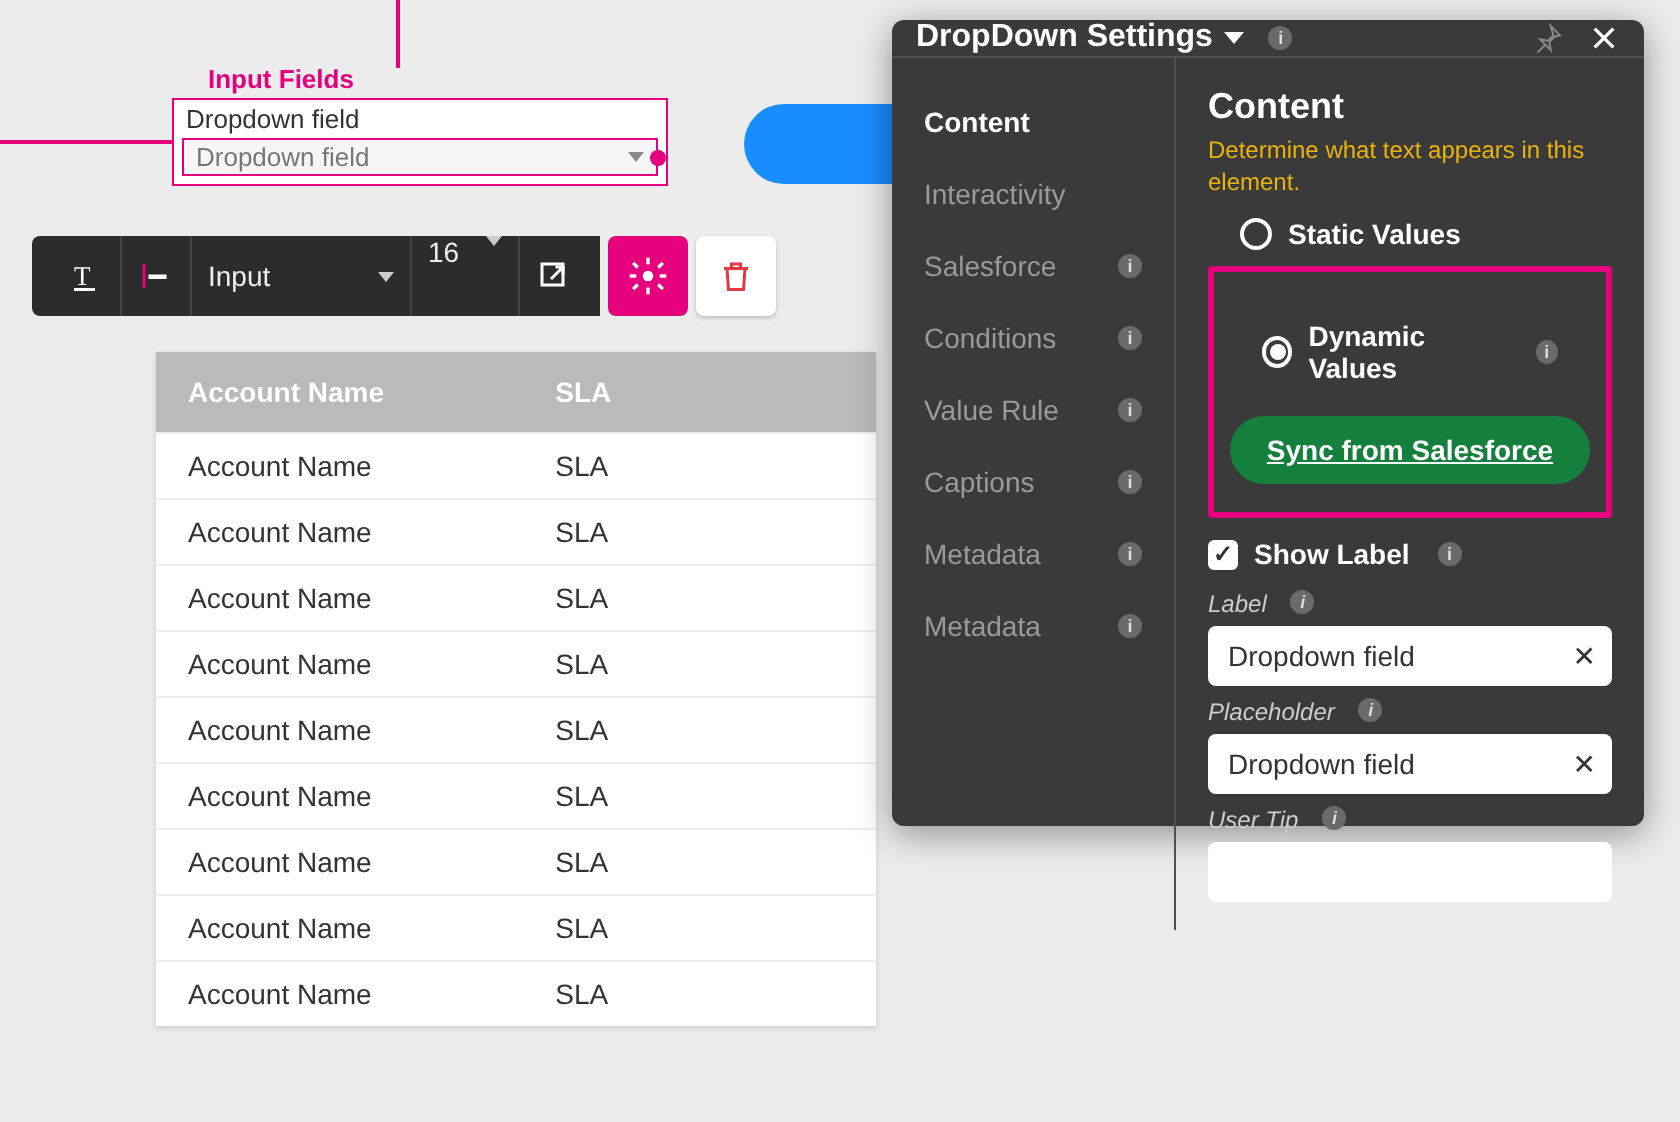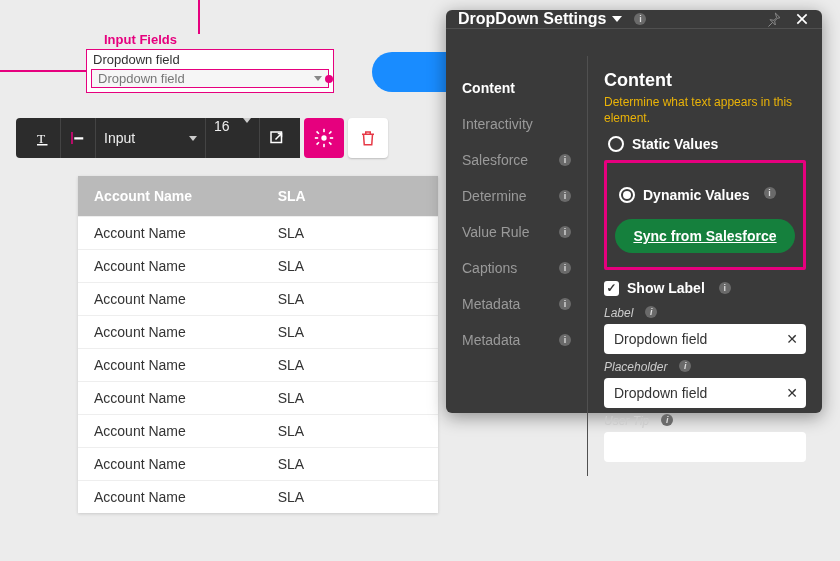--- a/index.html
+++ b/index.html
@@ -171,21 +171,20 @@
     position: absolute;
     right: 18px; top: 10px;
     width: 376px;
     height: 403px;
     background: #3a3a3a;
     border-radius: 6px;
     box-shadow: 0 4px 18px rgba(0,0,0,.4);
     color: #ddd;
     display: flex;
     flex-direction: column;
-    gap: 27px;
   }
   .panel-header {
     height: 44px;
     display: flex;
     align-items: center;
     padding: 0 12px;
     border-bottom: 1px solid #505050;
     justify-content: space-between;
   }
   .panel-title {
@@ -235,23 +234,23 @@
     margin-left: 6px;
   }
   .panel-content {
     flex: 1;
     padding: 14px 16px;
     overflow: hidden;
   }
   .pc-heading { font-size: 18px; font-weight: 700; color: #fff; }
   .pc-desc { font-size: 12px; color: #eab308; margin: 4px 0 10px; line-height: 1.3; }
   .radio-row {
-    display: flex; 
+    display: flex; align-items: center;
     gap: 8px;
-    margin: 8px 4px;
+    margin: 8px 16px;
     color: #fff;
     font-size: 14px;
     font-weight: 600;
   }
   .radio {
     width: 16px; height: 16px;
     border: 2px solid #fff;
     border-radius: 50%;
     display: inline-flex;
     align-items: center;
@@ -457,21 +456,21 @@
           <span>Content</span>
         </div>
         <div class="ptab">
           <span>Interactivity</span>
         </div>
         <div class="ptab">
           <span>Salesforce</span>
           <span class="info-dot">i</span>
         </div>
         <div class="ptab">
-          <span>Determine</span>
+          <span>Conditions</span>
           <span class="info-dot">i</span>
         </div>
         <div class="ptab">
           <span>Value Rule</span>
           <span class="info-dot">i</span>
         </div>
         <div class="ptab">
           <span>Captions</span>
           <span class="info-dot">i</span>
         </div>

